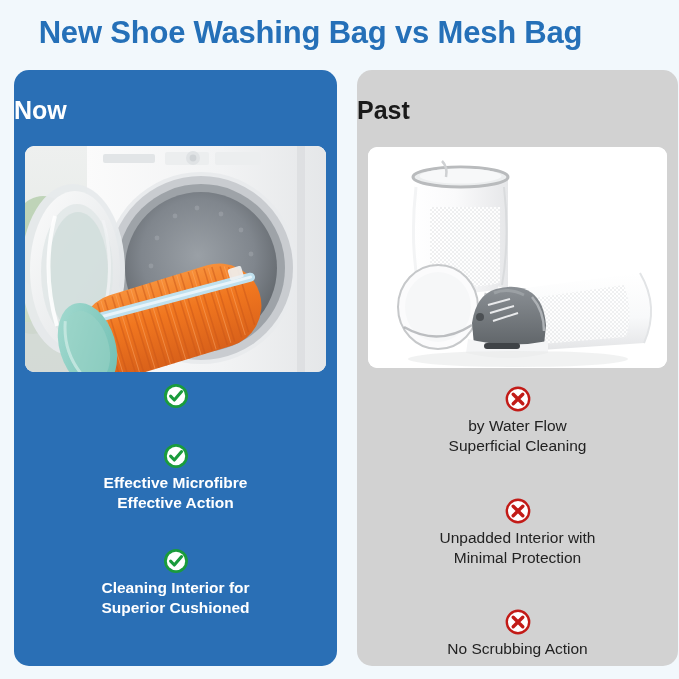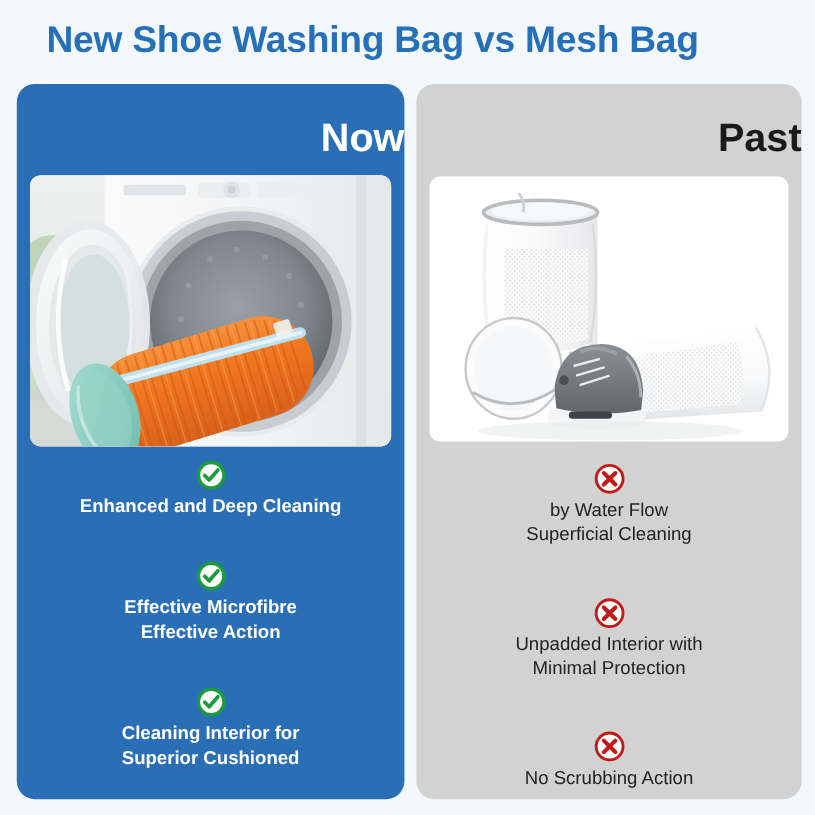--- a/index.html
+++ b/index.html
@@ -46,29 +46,29 @@
     overflow: hidden;
   }
 
   .panel-now {
     left: 14px;
     width: 323px;
     background: #2a6fb5;
   }
 
   .panel-past {
-    left: 347px;
+    left: 357px;
     width: 321px;
     background: #d2d2d2;
   }
 
   .panel-heading {
     width: 100%;
-    text-align: right;
-    font-size: 33px;
+    text-align: left;
+    font-size: 25px;
     font-weight: bold;
     padding-top: 27px;
     line-height: 1.1;
   }
 
   .panel-now .panel-heading { color: #ffffff; }
   .panel-past .panel-heading { color: #1a1a1a; }
 
   
   .photo-frame {
@@ -290,21 +290,20 @@
 
     <div class="feature-list feature-list-now">
 
       <div class="feature feature-now-0">
         <svg class="feature-icon" viewBox="0 0 26 26">
           <circle cx="13" cy="13" r="12" fill="#1a9b3c"></circle>
           <circle cx="13" cy="13" r="9.2" fill="#ffffff"></circle>
           <path d="M7.6 13.2 L11.3 17 L18.6 8.6" stroke="#1a9b3c" stroke-width="3.1" fill="none" stroke-linecap="round" stroke-linejoin="round"></path>
         </svg>
         <div class="feature-text">
-          <div>Enhanced and Deep Cleaning</div>
         </div>
       </div>
 
       <div class="feature feature-now-1">
         <svg class="feature-icon" viewBox="0 0 26 26">
           <circle cx="13" cy="13" r="12" fill="#1a9b3c"></circle>
           <circle cx="13" cy="13" r="9.2" fill="#ffffff"></circle>
           <path d="M7.6 13.2 L11.3 17 L18.6 8.6" stroke="#1a9b3c" stroke-width="3.1" fill="none" stroke-linecap="round" stroke-linejoin="round"></path>
         </svg>
         <div class="feature-text">

